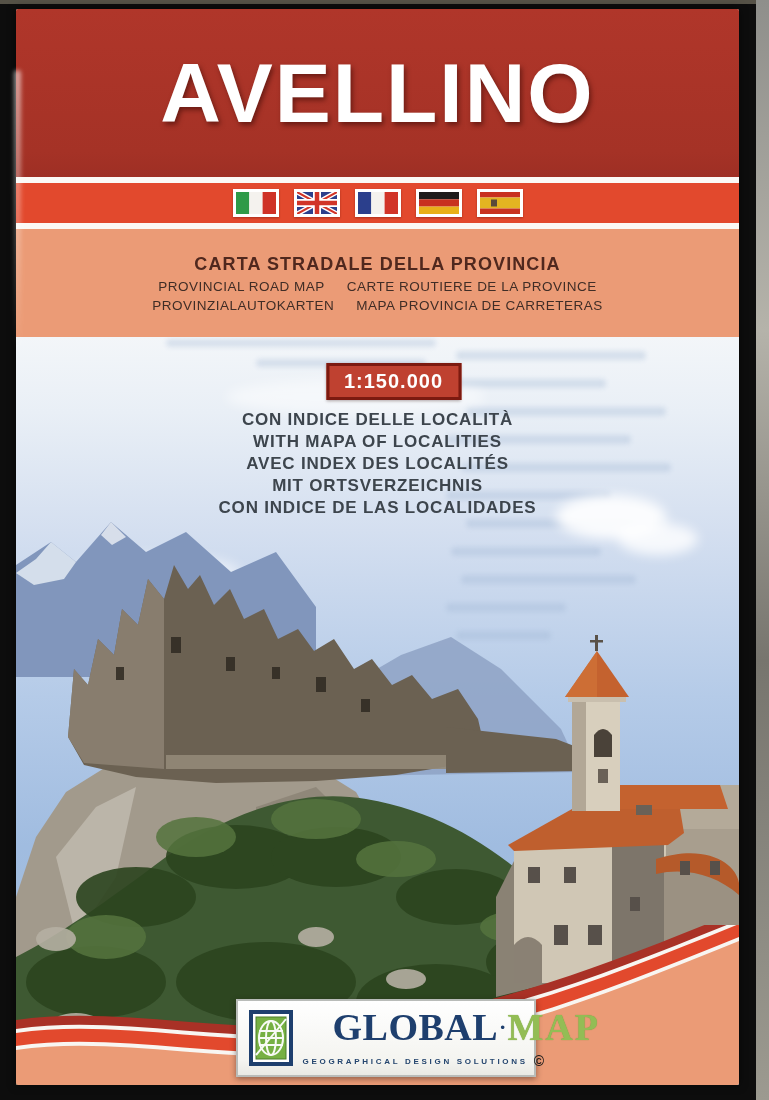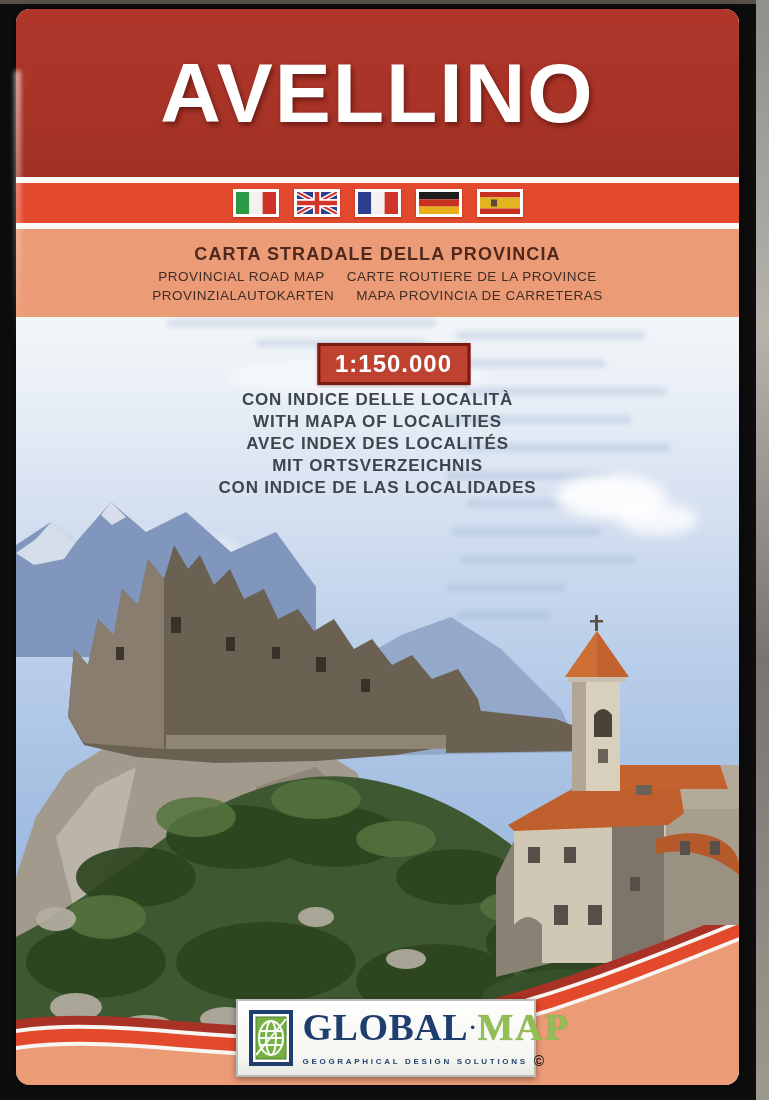--- a/index.html
+++ b/index.html
@@ -10,21 +10,21 @@
   }
   .frame-edge-right{
     position:absolute;right:0;top:0;bottom:0;width:13px;
     background:linear-gradient(180deg,#8f8f8b 0%,#b5b3aa 30%,#77756e 60%,#9c9a90 100%);
   }
   .frame-edge-top{
     position:absolute;left:0;top:0;right:0;height:4px;background:#565247;
   }
   .cover{
     position:absolute;left:16px;top:9px;right:30px;bottom:15px;
-    display:flex;flex-direction:column;background:#fff;border-radius:14px;overflow:hidden;
+    display:flex;flex-direction:column;background:#fff;border-radius:2px;overflow:hidden;
     box-shadow:0 0 8px rgba(0,0,0,.6);
   }
   .sheen{
     position:absolute;left:14px;top:70px;width:7px;height:280px;border-radius:6px;
     background:linear-gradient(180deg,rgba(255,255,255,.85),rgba(255,255,255,0));
     filter:blur(2px);z-index:9;opacity:.65;pointer-events:none;
   }
   
   .band-title{
     height:168px;background:linear-gradient(180deg,#b0362a 0%,#a53226 85%,#9e2f24 100%);
@@ -37,54 +37,54 @@
   .sep{height:6px;background:#fbf9f5;}
   .band-flags{
     height:40px;background:#e2492d;display:flex;align-items:center;justify-content:center;gap:15px;
   }
   .flag{
     width:46px;height:28px;border:3px solid #ffffff;box-sizing:border-box;
     box-shadow:0 1px 2px rgba(90,10,5,.4);display:block;background:#fff;
   }
   .flag svg{display:block;width:100%;height:100%;}
   .band-salmon{
-    height:88px;background:#eb9b76;display:flex;flex-direction:column;
+    height:108px;background:#eb9b76;display:flex;flex-direction:column;
     align-items:center;justify-content:center;gap:4px;
   }
   .sub-it{font-size:18px;font-weight:bold;letter-spacing:1.1px;color:#50281e;}
   .sub-row{font-size:13.5px;font-weight:normal;letter-spacing:.5px;color:#402d26;display:flex;gap:22px;}
   
   .photo{
     flex:1;position:relative;overflow:hidden;
     background:linear-gradient(180deg,#f3f6f9 0%,#e9eff6 10%,#d4dff0 26%,#b5cbe8 48%,#a0bce0 68%,#a8c0d8 100%);
   }
   .scene{position:absolute;inset:0;z-index:1;}
   .scale-badge{
     position:absolute;top:26px;left:50%;transform:translateX(calc(-50% + 16px));z-index:2;
     background:#bf4130;border:3px solid #7c1a10;color:#fff;
-    font-size:24px;font-weight:bold;letter-spacing:1px;padding:4px 15px;
+    font-size:20px;font-weight:bold;letter-spacing:1px;padding:4px 15px;
     box-shadow:0 1px 3px rgba(40,10,5,.35);
   }
   .index-block{
     position:absolute;top:72px;left:0;right:0;text-align:center;z-index:2;
     color:#3d454d;font-size:17px;font-weight:bold;line-height:22px;letter-spacing:.8px;
   }
   .wave{position:absolute;left:0;right:0;bottom:0;height:160px;z-index:3;}
   .wave svg{display:block;width:100%;height:100%;}
   
   .logo{
     position:absolute;bottom:8px;left:50%;transform:translateX(calc(-50% + 8px));z-index:4;
     width:300px;height:78px;background:linear-gradient(180deg,#ffffff 0%,#f4f4f0 80%,#e9e9e4 100%);
     border:2px solid #b9bcb9;box-shadow:0 2px 6px rgba(30,20,15,.45);
     display:flex;align-items:center;padding:5px 10px;gap:9px;box-sizing:border-box;
   }
   .logo-icon{flex:0 0 auto;height:58px;}
   .logo-text{display:flex;flex-direction:column;justify-content:center;}
   .logo-brand{line-height:40px;white-space:nowrap;}
-  .brand-global{font-family:"Liberation Serif",serif;font-weight:bold;font-size:38px;color:#1e3f6e;letter-spacing:.5px;}
+  .brand-global{font-family:"Liberation Serif",serif;font-weight:bold;font-size:38px;color:#1e3f6e;letter-spacing:.5px;margin-left:30px;}
   .brand-dot{font-family:"Liberation Serif",serif;font-weight:bold;font-size:22px;color:#1e3f6e;vertical-align:6px;margin:0 1px;}
   .brand-map{font-family:"Liberation Serif",serif;font-weight:bold;font-size:38px;color:#93bd55;letter-spacing:2px;text-shadow:0 0 1px #6f9a3a;margin-top:26px;}
   .logo-tagline-row{display:flex;align-items:center;margin-top:-2px;text-align:right;}
   .logo-tagline{font-size:8px;font-weight:bold;letter-spacing:2.7px;color:#24456e;}
   .logo-copy{font-size:14px;color:#1a1a1a;margin-left:6px;font-weight:bold;}
 </style>
 </head>
 <body>
 
 <div class="frame-edge-top"></div>

